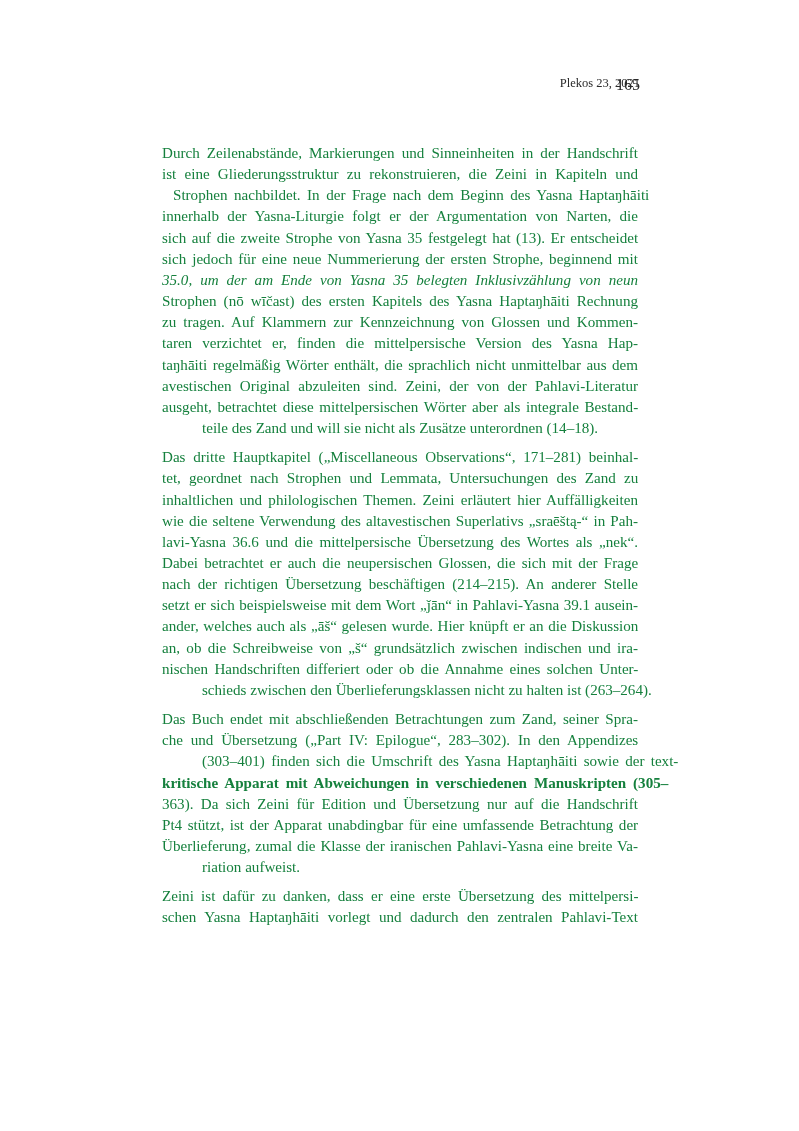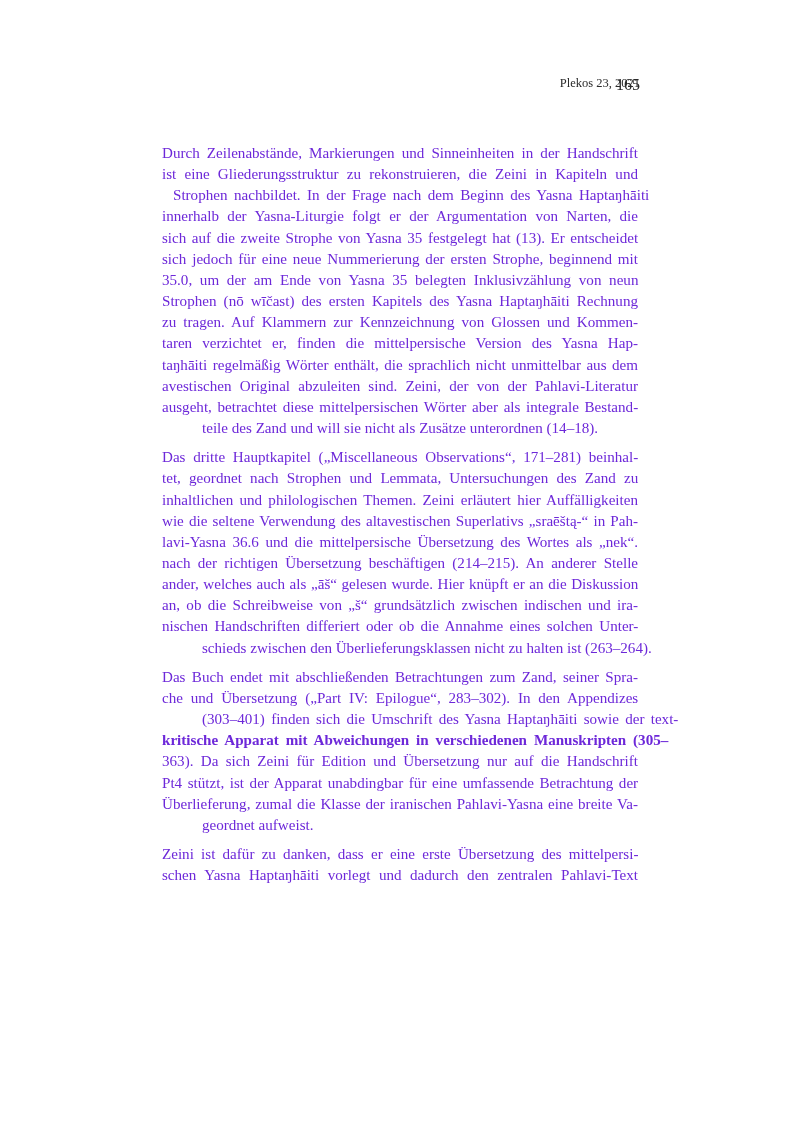--- a/index.html
+++ b/index.html
@@ -8,21 +8,21 @@
   .running-head {
     position: absolute; top: 76px; left: 162px; width: 478px; height: 18px;
     font-family: "Liberation Serif", "DejaVu Serif", serif;
     font-size: 12.5px; color: #2a2a2a;
   }
   .running-head .journal { position: absolute; left: 0; right: 0; text-align: right; top: 0; }
   .running-head .pageno { position: absolute; right: 0; top: 0; font-size: 16px; }
   .body-text {
     position: absolute; top: 143px; left: 162px; width: 476px;
     font-family: "Liberation Serif", "DejaVu Serif", serif;
-    font-size: 15.1px; line-height: 21.15px; color: #6d28d9;
+    font-size: 15.1px; line-height: 21.15px; color: #15803d;
     text-align: justify; hyphens: manual;
   }
   .body-text p { margin: 0 0 8px 0; text-align: justify; text-align-last: left; }
   .body-text .line { display: block; text-align: justify; text-align-last: justify; white-space: nowrap; }
   .body-text .line.last { text-align-last: left; margin-left: 40px; }
 </style>
 </head>
 <body>
 
 <div class="page">
@@ -32,49 +32,51 @@
   </div>
 
   <div class="body-text">
     <p>
       <span class="line" style="display: block; word-spacing: 3.28571px;">Durch Zeilenabstände, Markierungen und Sinneinheiten in der Handschrift</span>
       <span class="line" style="display: block; word-spacing: 4.44444px;">ist eine Gliederungsstruktur zu rekonstruieren, die Zeini in Kapiteln und</span>
       <span class="line" style="display: block; word-spacing: 2.7px; margin-left: 11px;">Strophen nachbildet. In der Frage nach dem Beginn des Yasna Haptaŋhāiti</span>
       <span class="line" style="display: block; word-spacing: 4.55556px;">innerhalb der Yasna-Liturgie folgt er der Argumentation von Narten, die</span>
       <span class="line" style="display: block; word-spacing: 1.75px;">sich auf die zweite Strophe von Yasna 35 festgelegt hat (13). Er entscheidet</span>
       <span class="line" style="display: block; word-spacing: 2.1px;">sich jedoch für eine neue Nummerierung der ersten Strophe, beginnend mit</span>
-      <span class="line" style="display: block; word-spacing: 3.90909px;">35.0, um der am Ende von Yasna 35 belegten Inklusivzählung von neun</span>
+      <span class="line" style="display: block; word-spacing: 3.90909px; font-style: italic;">35.0, um der am Ende von Yasna 35 belegten Inklusivzählung von neun</span>
       <span class="line" style="display: block; word-spacing: 3.33333px;">Strophen (nō wīčast) des ersten Kapitels des Yasna Haptaŋhāiti Rechnung</span>
       <span class="line" style="display: block; word-spacing: 3.33333px;">zu tragen. Auf Klammern zur Kennzeichnung von Glossen und Kommen-</span>
       <span class="line" style="display: block; word-spacing: 5.66667px;">taren verzichtet er, finden die mittelpersische Version des Yasna Hap-</span>
       <span class="line" style="display: block; word-spacing: 1.66667px;">taŋhāiti regelmäßig Wörter enthält, die sprachlich nicht unmittelbar aus dem</span>
       <span class="line" style="display: block; word-spacing: 4.375px;">avestischen Original abzuleiten sind. Zeini, der von der Pahlavi-Literatur</span>
       <span class="line" style="display: block; word-spacing: 1.875px;">ausgeht, betrachtet diese mittelpersischen Wörter aber als integrale Bestand-</span>
       <span class="line last" style="display: block;">teile des Zand und will sie nicht als Zusätze unterordnen (14–18).</span>
     </p>
     <p>
       <span class="line" style="display: block; word-spacing: 4px;">Das dritte Hauptkapitel („Miscellaneous Observations“, 171–281) beinhal-</span>
       <span class="line" style="display: block; word-spacing: 4.44444px;">tet, geordnet nach Strophen und Lemmata, Untersuchungen des Zand zu</span>
       <span class="line" style="display: block; word-spacing: 2.42857px;">inhaltlichen und philologischen Themen. Zeini erläutert hier Auffälligkeiten</span>
       <span class="line" style="display: block; word-spacing: 1.33333px;">wie die seltene Verwendung des altavestischen Superlativs „sraēštą-“ in Pah-</span>
       <span class="line" style="display: block; word-spacing: 2.77778px;">lavi-Yasna 36.6 und die mittelpersische Übersetzung des Wortes als „nek“.</span>
+      <span class="line" style="display: block; word-spacing: 2.36364px;">Dabei betrachtet er auch die neupersischen Glossen, die sich mit der Frage</span>
       <span class="line" style="display: block; word-spacing: 3.5px;">nach der richtigen Übersetzung beschäftigen (214–215). An anderer Stelle</span>
+      <span class="line" style="display: block; word-spacing: 0.727273px;">setzt er sich beispielsweise mit dem Wort „ǰān“ in Pahlavi-Yasna 39.1 ausein-</span>
       <span class="line" style="display: block; word-spacing: 0.833333px;">ander, welches auch als „āš“ gelesen wurde. Hier knüpft er an die Diskussion</span>
       <span class="line" style="display: block; word-spacing: 2.5px;">an, ob die Schreibweise von „š“ grundsätzlich zwischen indischen und ira-</span>
       <span class="line" style="display: block; word-spacing: 2.55556px;">nischen Handschriften differiert oder ob die Annahme eines solchen Unter-</span>
       <span class="line last" style="display: block;">schieds zwischen den Überlieferungsklassen nicht zu halten ist (263–264).</span>
     </p>
     <p>
       <span class="line" style="display: block; word-spacing: 2.55556px;">Das Buch endet mit abschließenden Betrachtungen zum Zand, seiner Spra-</span>
       <span class="line" style="display: block; word-spacing: 4px; font-family: Liberation Serif, serif;">che und Übersetzung („Part IV: Epilogue“, 283–302). In den Appendizes</span>
       <span class="line" style="display: block; word-spacing: 2.5px; margin-left: 40px;">(303–401) finden sich die Umschrift des Yasna Haptaŋhāiti sowie der text-</span>
       <span class="line" style="display: block; word-spacing: 3.14286px; font-weight: bold;">kritische Apparat mit Abweichungen in verschiedenen Manuskripten (305–</span>
       <span class="line" style="display: block; word-spacing: 3.54545px;">363). Da sich Zeini für Edition und Übersetzung nur auf die Handschrift</span>
       <span class="line" style="display: block; word-spacing: 1.8px;">Pt4 stützt, ist der Apparat unabdingbar für eine umfassende Betrachtung der</span>
       <span class="line" style="display: block; word-spacing: 1.11111px;">Überlieferung, zumal die Klasse der iranischen Pahlavi-Yasna eine breite Va-</span>
-      <span class="line last" style="display: block;">geordnet aufweist.</span>
+      <span class="line last" style="display: block;">riation aufweist.</span>
     </p>
     <p>
       <span class="line" style="display: block; word-spacing: 3.45455px;">Zeini ist dafür zu danken, dass er eine erste Übersetzung des mittelpersi-</span>
       <span class="line" style="display: block; word-spacing: 4.625px;">schen Yasna Haptaŋhāiti vorlegt und dadurch den zentralen Pahlavi-Text</span>
     </p>
   </div>
 </div>
 
 </body></html>

